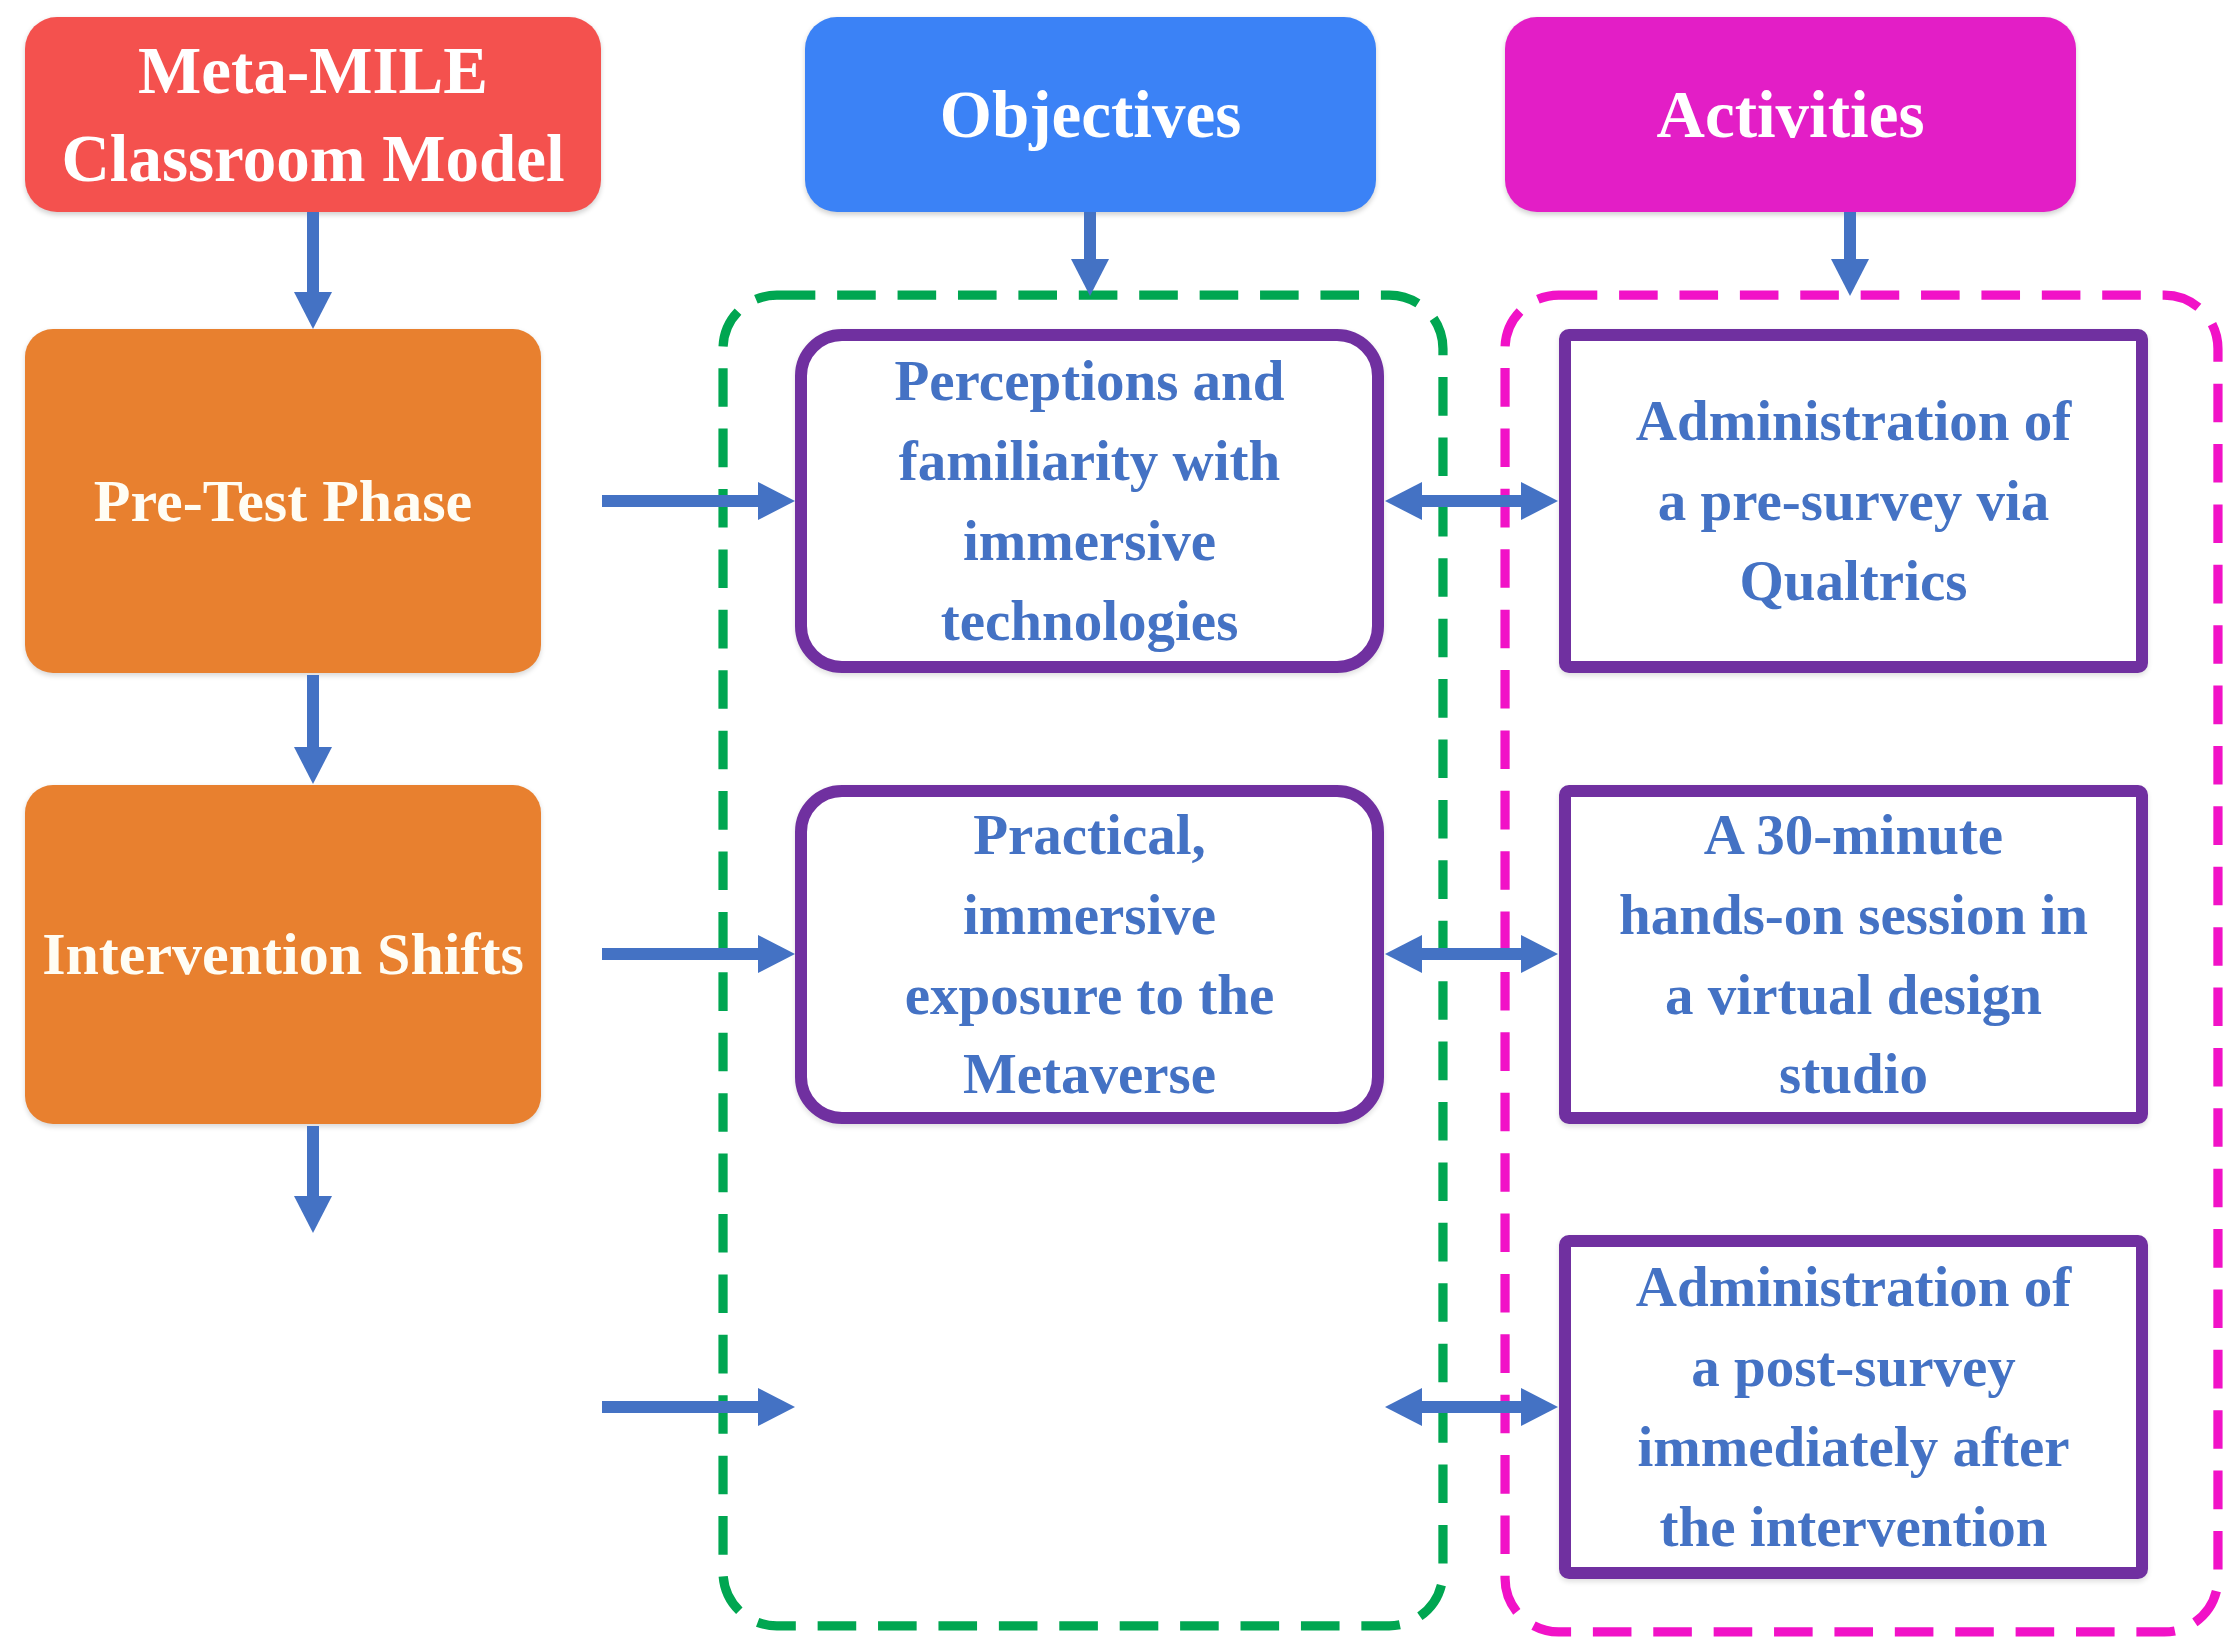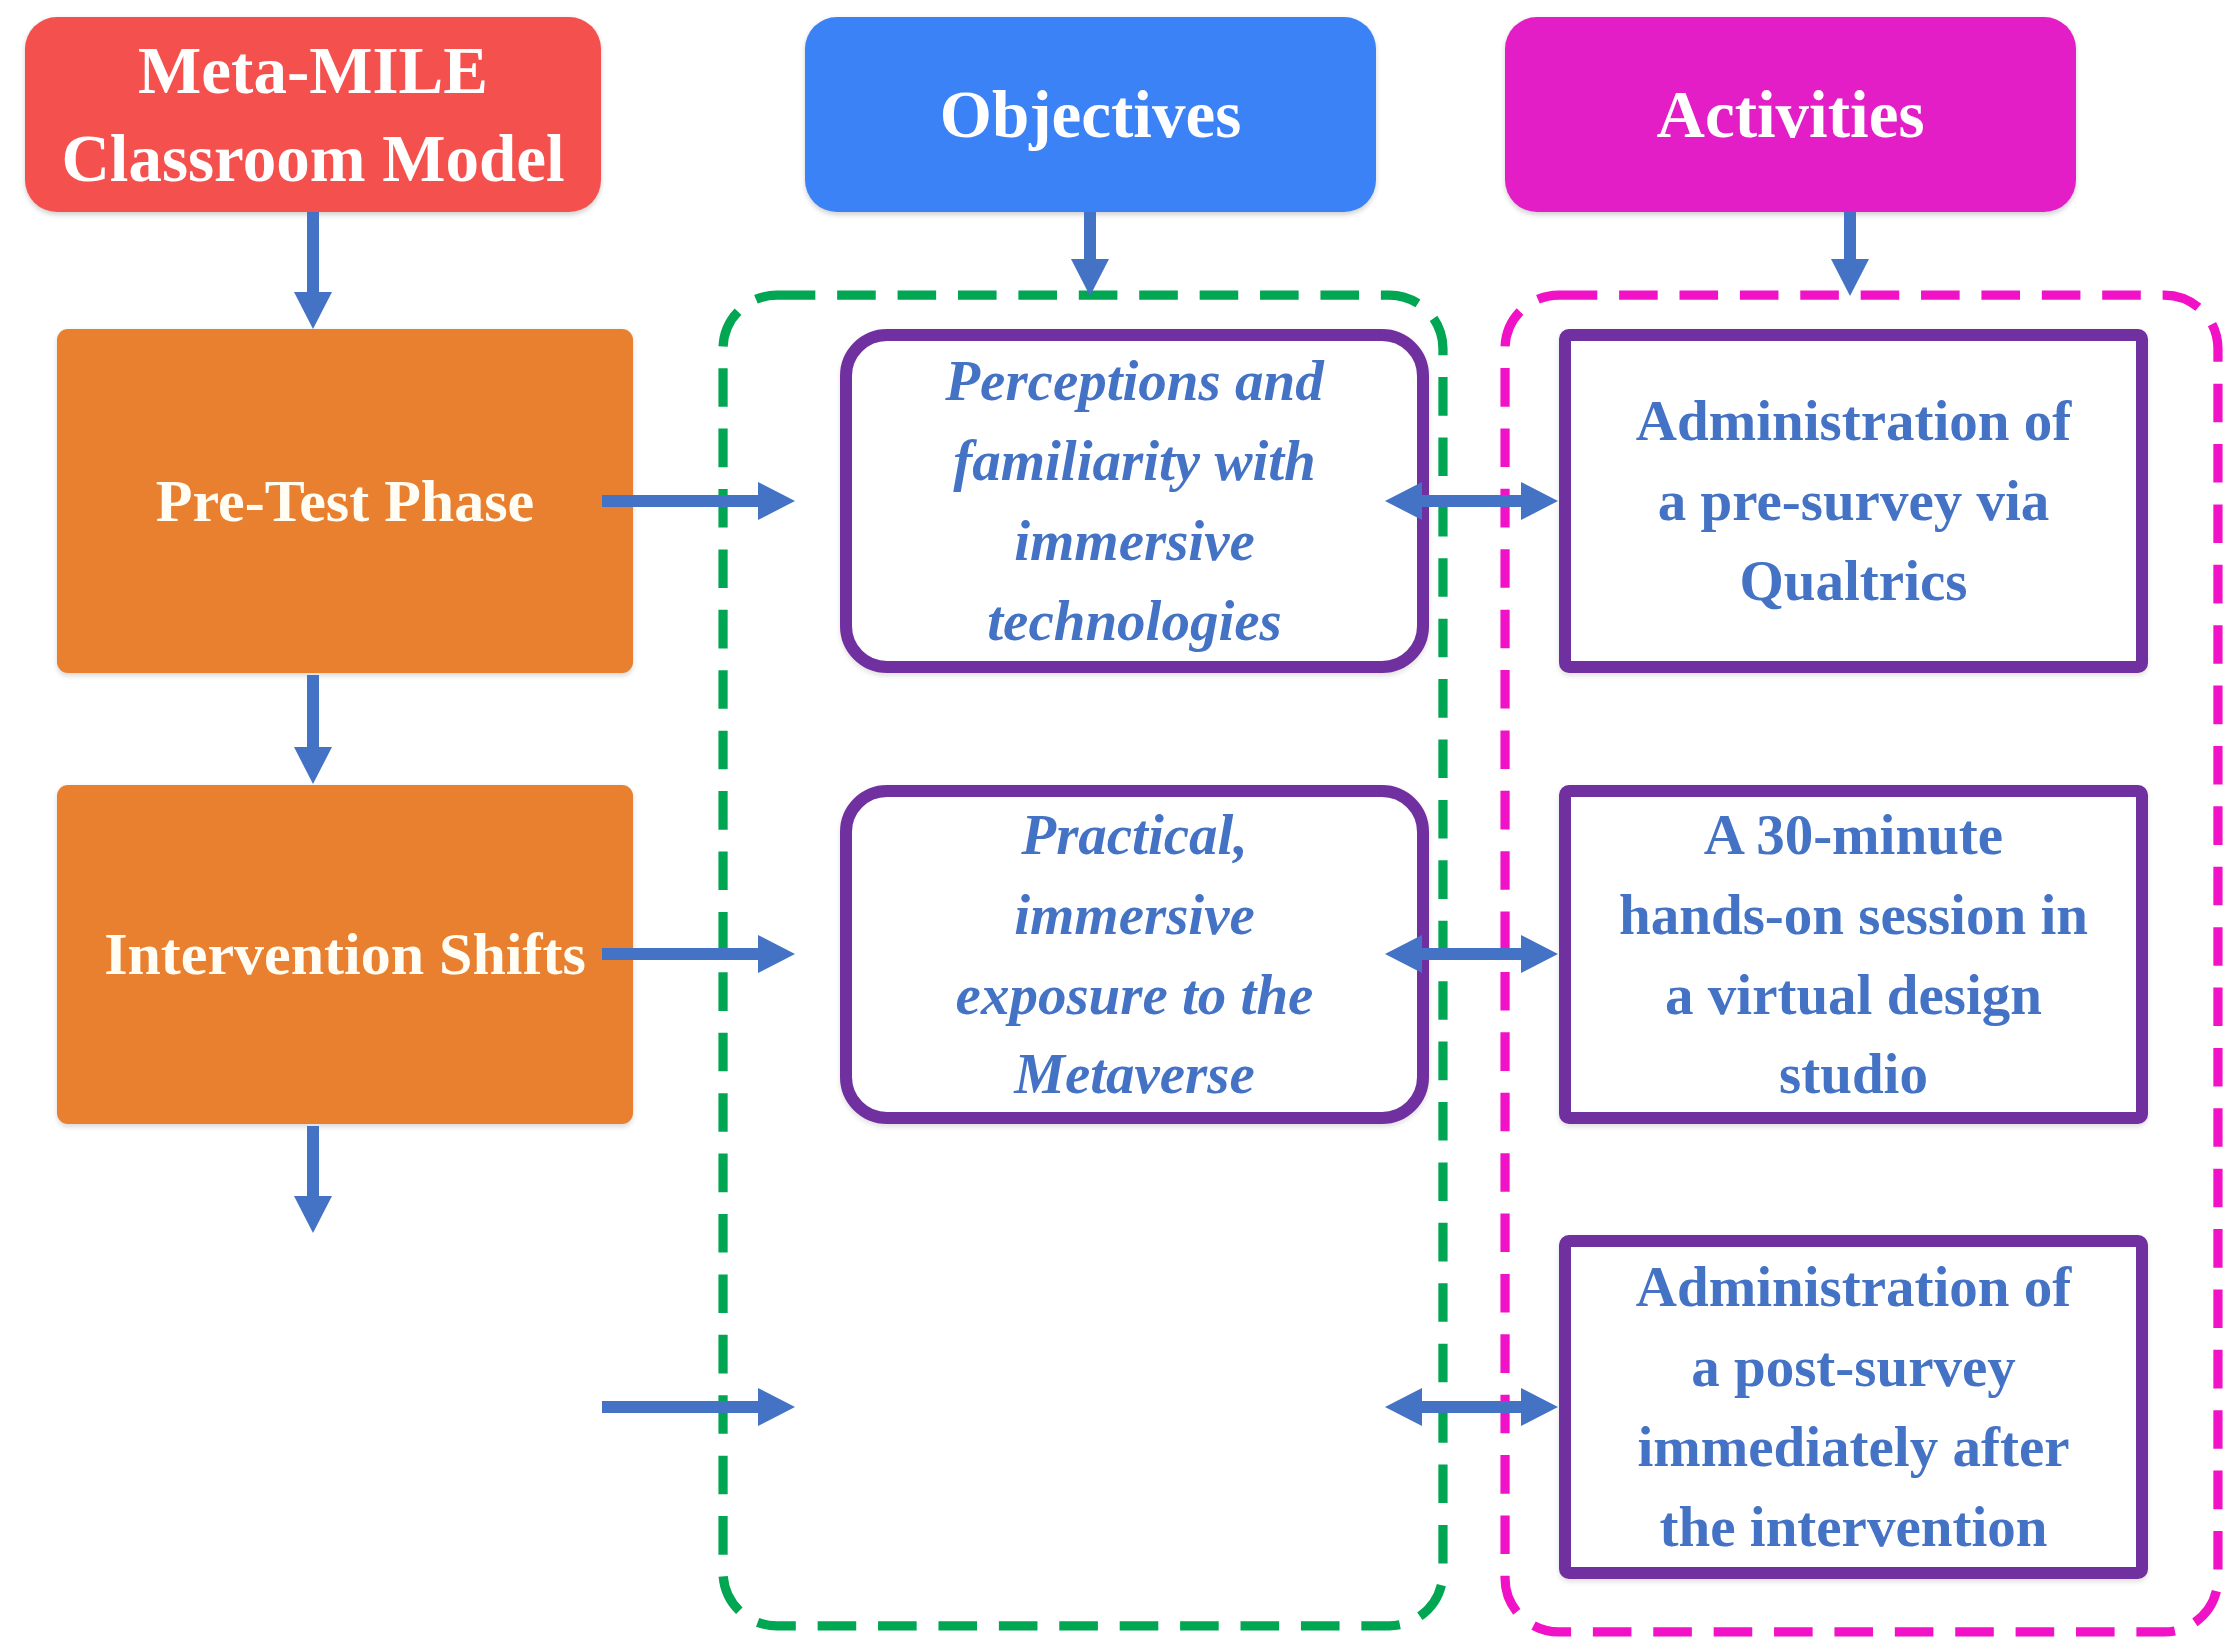--- a/index.html
+++ b/index.html
@@ -13,30 +13,30 @@
     display:flex; align-items:center; justify-content:center;
     text-align:center; white-space:pre-line; font-weight:bold;
   }
   
   .hdr { color:#ffffff; font-size:67px; line-height:1.3; border-radius:32px;
          box-shadow:0 2.5px 5px rgba(0,0,0,0.18); }
   .hdr-model      { left:25px;   top:17px; width:576px; height:195px; background:#F4514E; }
   .hdr-objectives { left:805px;  top:17px; width:571px; height:195px; background:#3b82f6; }
   .hdr-activities { left:1505px; top:17px; width:571px; height:195px; background:#E31EC6; }
   
-  .phase { left:25px; width:576px; background:#E8802F; color:#FFFDF4;
-           font-size:60px; border-radius:11px; box-shadow:0 2.5px 5px rgba(0,0,0,0.15);margin-left:32px; }
+  .phase { left:25px; width:516px; background:#E8802F; color:#FFFDF4;
+           font-size:60px; border-radius:28px; box-shadow:0 2.5px 5px rgba(0,0,0,0.15); }
   .phase-1 { top:329px;  height:344px; }
   .phase-2 { top:785px;  height:339px; }
   .phase-3 { top:1235px; height:344px; }
   
   .obox { background:#ffffff; border:12.6px solid #7030A0; border-radius:47px;
           color:#4472C4; font-size:57px; line-height:1.4;
           box-shadow:0 2.5px 5px rgba(0,0,0,0.12); }
-  .col-obj { left:840px;  width:589px;font-style:italic; }
+  .col-obj { left:795px;  width:589px; }
   .col-act { left:1559px; width:589px;border-radius:10px; }
   .row-1 { top:329px;  height:344px; }
   .row-2 { top:785px;  height:339px; }
   .row-3 { top:1235px; height:344px; }
   
   .outline { position:absolute; z-index:1; }
   
   .ar { position:absolute; z-index:5; }
   .ar .shaft { position:absolute; background:#4472C4; }
   .ar .head  { position:absolute; width:0; height:0; }

